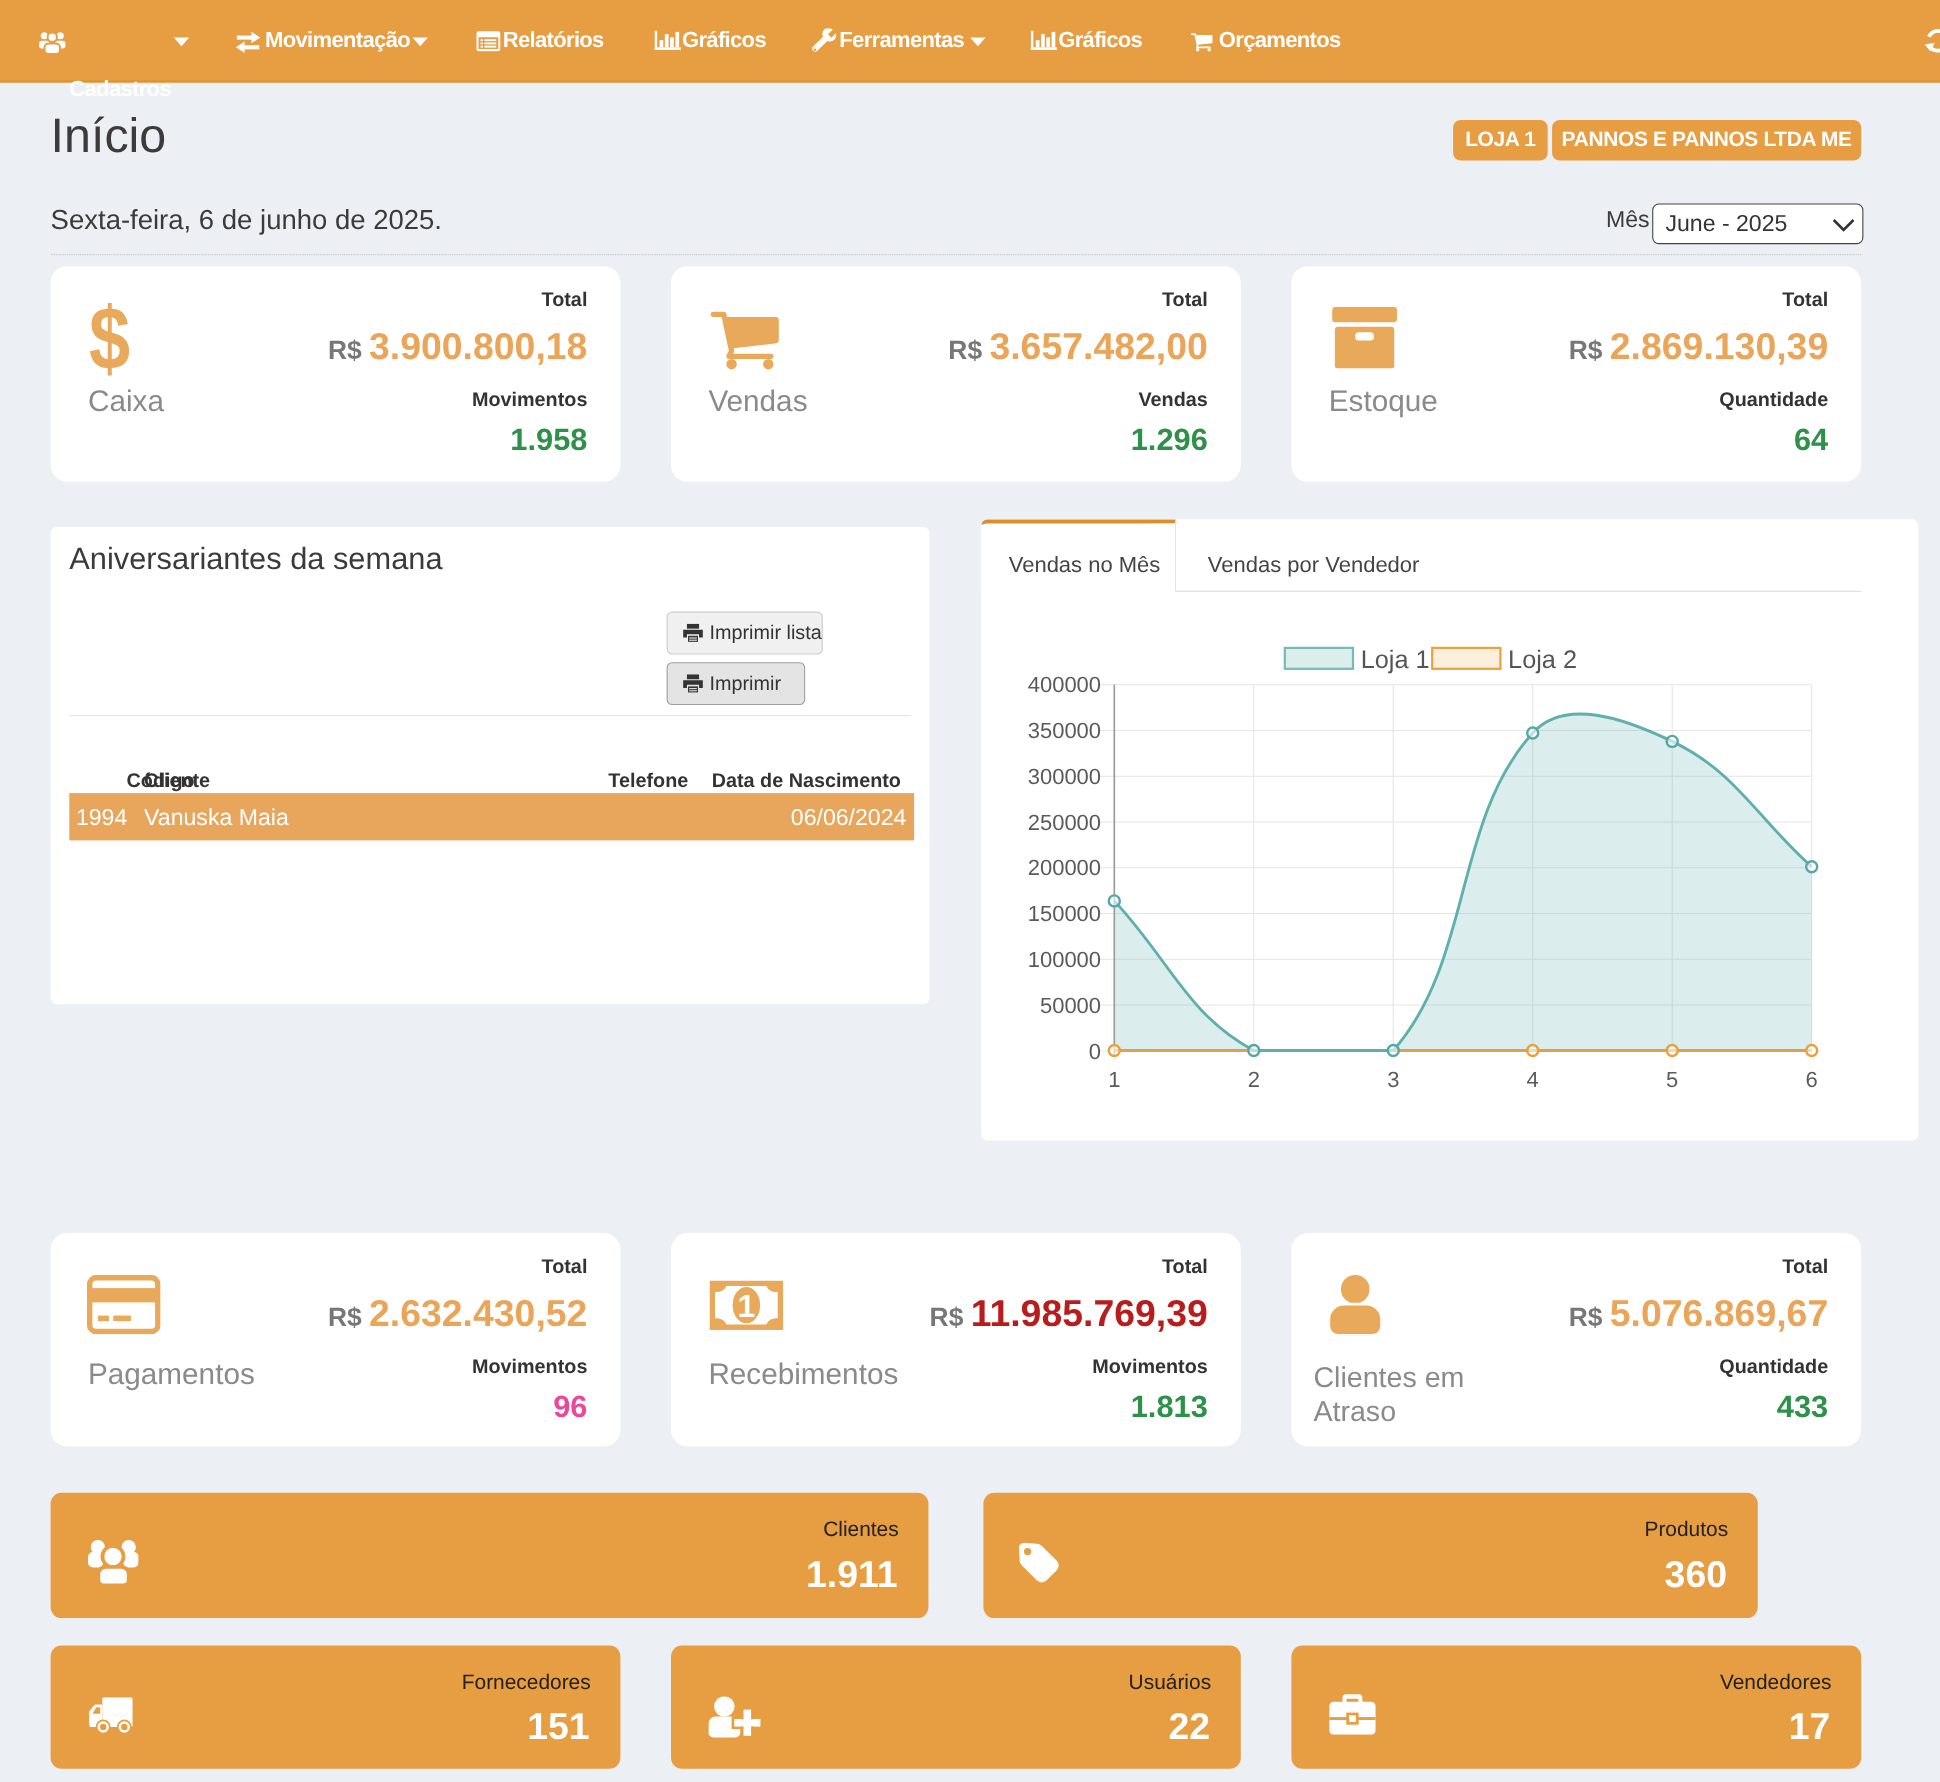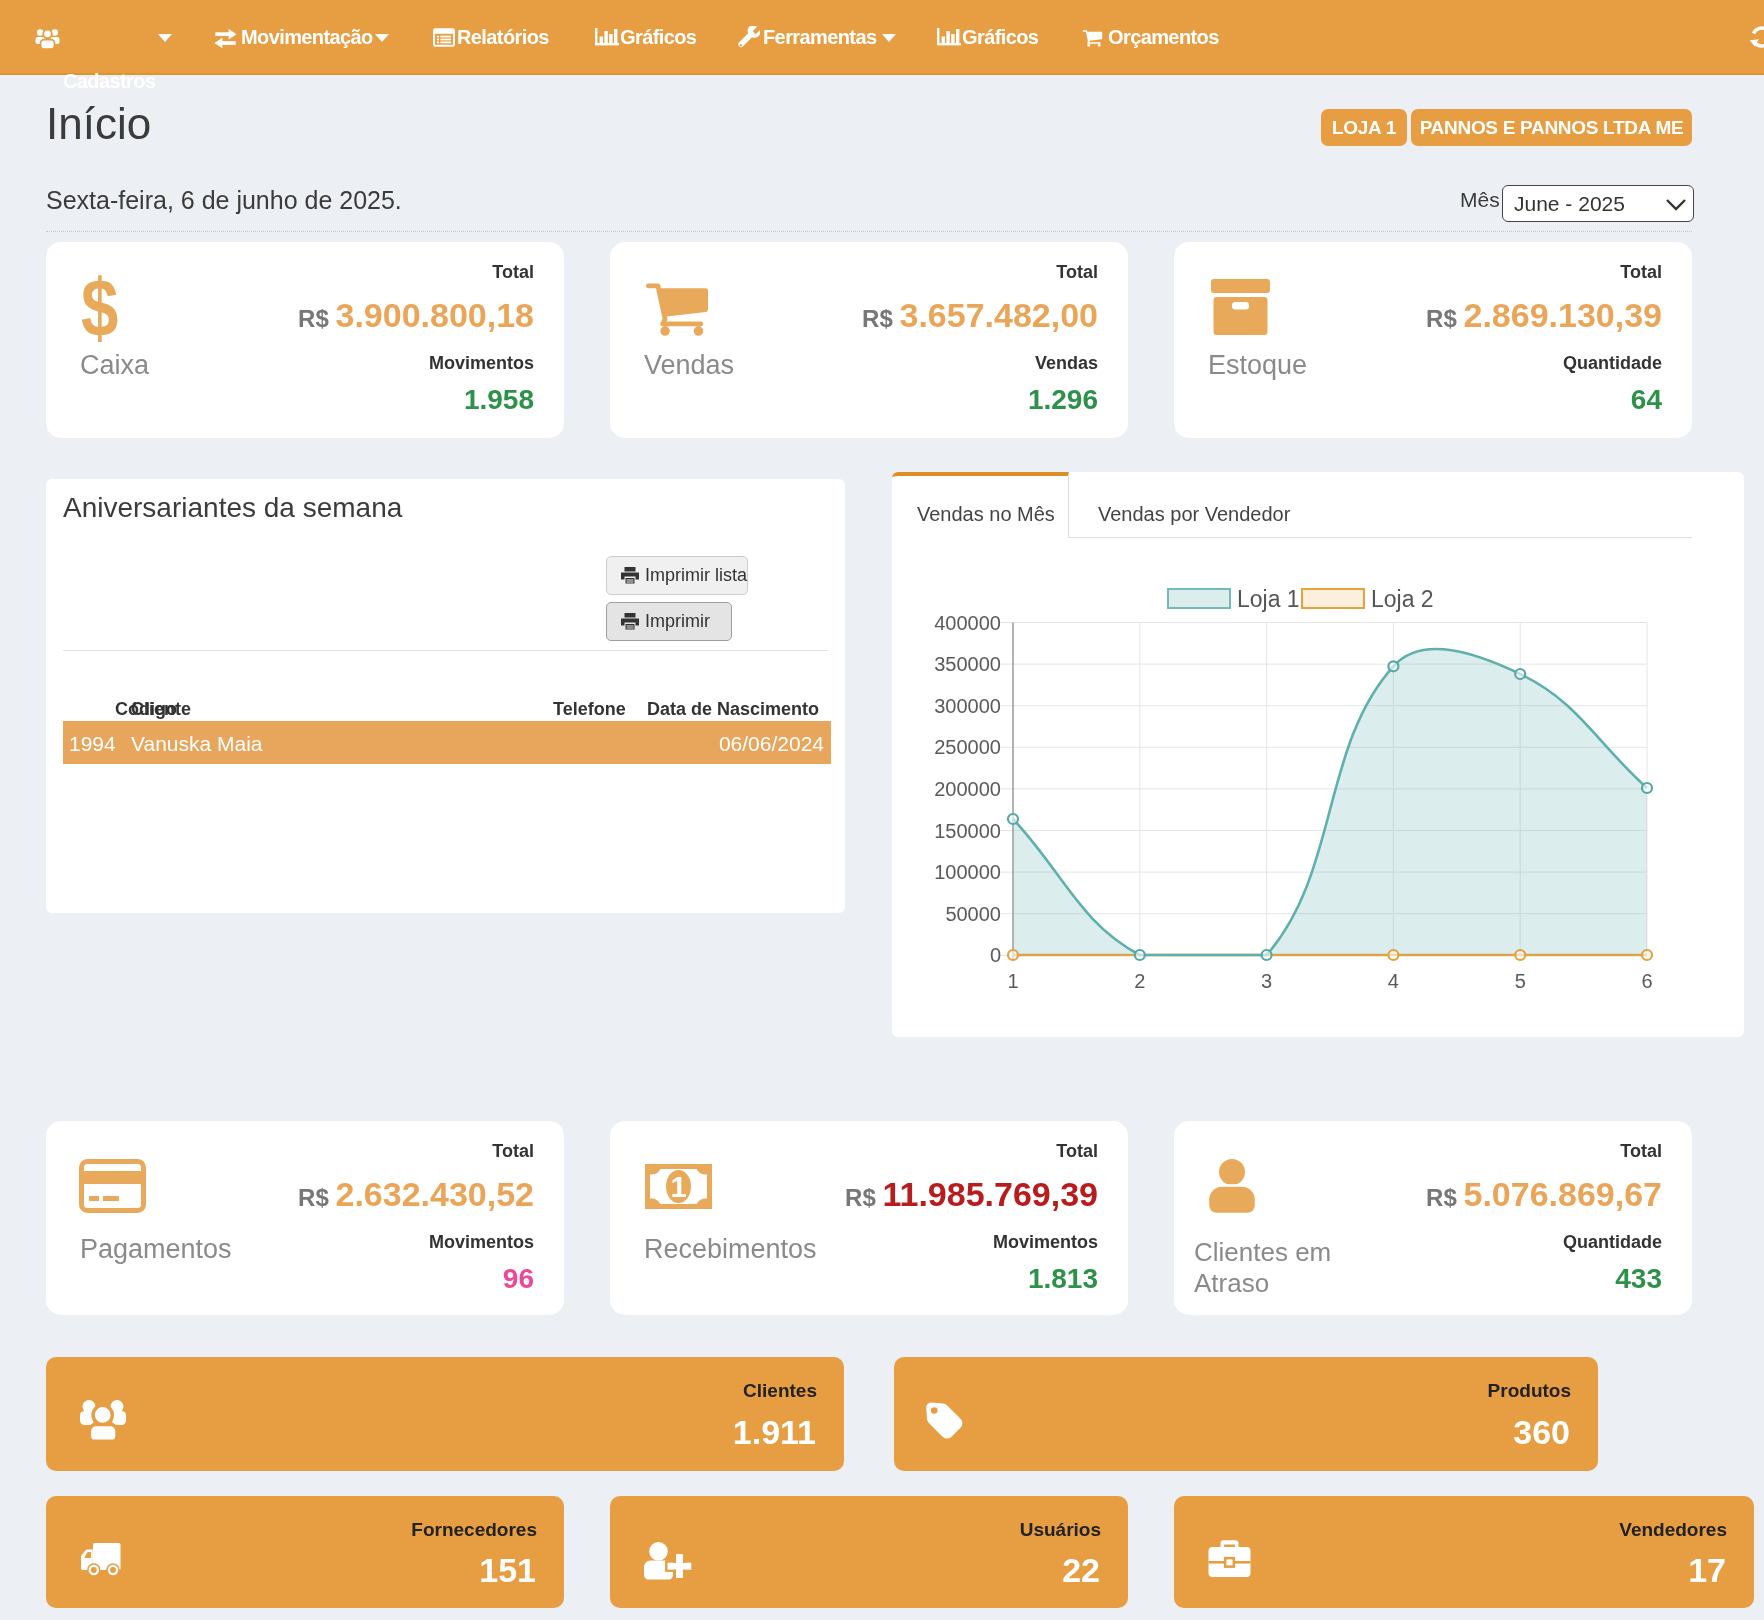--- a/index.html
+++ b/index.html
@@ -12,21 +12,21 @@
 .nav-item svg { position:absolute; }
 .caret { position:absolute; top:34px; width:0; height:0; border-left:7px solid transparent; border-right:7px solid transparent; border-top:8px solid #fff; }
 .btn-orange { position:absolute; background:#E79D42; color:#fff; font-weight:700; font-size:19px; letter-spacing:-0.3px; border-radius:7px; height:37px; line-height:37px; text-align:center; white-space:nowrap; }
 .card { position:absolute; background:#fff; border-radius:15px; width:518px; }
 .card .lbl { position:absolute; left:34px; font-size:27px; color:#8A8A8A; }
 .rline { position:absolute; right:30px; text-align:right; white-space:nowrap; }
 .bold { font-weight:700; }
 .panel { position:absolute; background:#fff; border-radius:6px; }
 .pbtn { position:absolute; background:#F0F0F0; border:1px solid #CCC; border-radius:5px; color:#333; font-size:18px; white-space:nowrap; }
 .bigp { position:absolute; background:#E79D42; border-radius:10px; }
-.bigp .blbl { position:absolute; right:27px; font-size:19px; font-weight:700; color:#222; }
+.bigp .blbl { position:absolute; right:27px; font-size:19px; font-weight:400; color:#222; }
 .bigp .bnum { position:absolute; right:28px; font-size:34px; font-weight:700; color:#fff; }
 .tab-txt { position:absolute; font-size:20px; color:#444; white-space:nowrap; }
 select.mes { position:absolute; font-family:"Liberation Sans", sans-serif; font-size:21px; color:#333; background:#fff; border:1.5px solid #444; border-radius:6px; padding-left:11px; appearance:none; -webkit-appearance:none; }
 </style>
 </head>
 <body>
 
 <div class="navbar"></div>
 <div class="nav-item" style="left:35px;">
   <svg width="25" height="22" viewBox="0 0 100 88" style="left:0; top:27px;" fill="#fff">
@@ -337,21 +337,21 @@
     <g stroke="#E79D42" stroke-width="2.4">
       <rect x="22.3" y="19.5" width="26.2" height="9.2"></rect>
       <rect x="30.8" y="11" width="9.2" height="26.2"></rect>
     </g>
     <rect x="24" y="21" width="23" height="6.4"></rect>
       <rect x="32.2" y="12.5" width="6.4" height="23"></rect>
   </svg>
   <div class="blbl" style="top:23px;">Usuários</div>
   <div class="bnum" style="top:55px;">22</div>
 </div>
-<div class="bigp" style="left:1174px; top:1496px; width:580px; height:112px;">
+<div class="bigp" style="left:1174px; top:1496px; width:518px; height:112px;">
   <svg class="abs" style="left:34px; top:44px;" width="43" height="37" viewBox="0 0 43 37" fill="#fff">
     <path d="M12.5,9 v-5.5 a3.2,3.2 0 0 1 3.2,-3.2 h11.6 a3.2,3.2 0 0 1 3.2,3.2 v5.5 h-3.6 v-4.6 h-10.8 v4.6 z"></path>
     <rect x="0.5" y="7" width="42" height="30" rx="4"></rect>
     <rect x="0.5" y="21" width="42" height="2.6" fill="#E79D42"></rect>
     <rect x="15.9" y="16.9" width="11.2" height="11" fill="#E79D42"></rect>
     <rect x="18.4" y="19.4" width="6.2" height="6" fill="#fff"></rect>
   </svg>
   <div class="blbl" style="top:23px;">Vendedores</div>
   <div class="bnum" style="top:55px;">17</div>
 </div>

